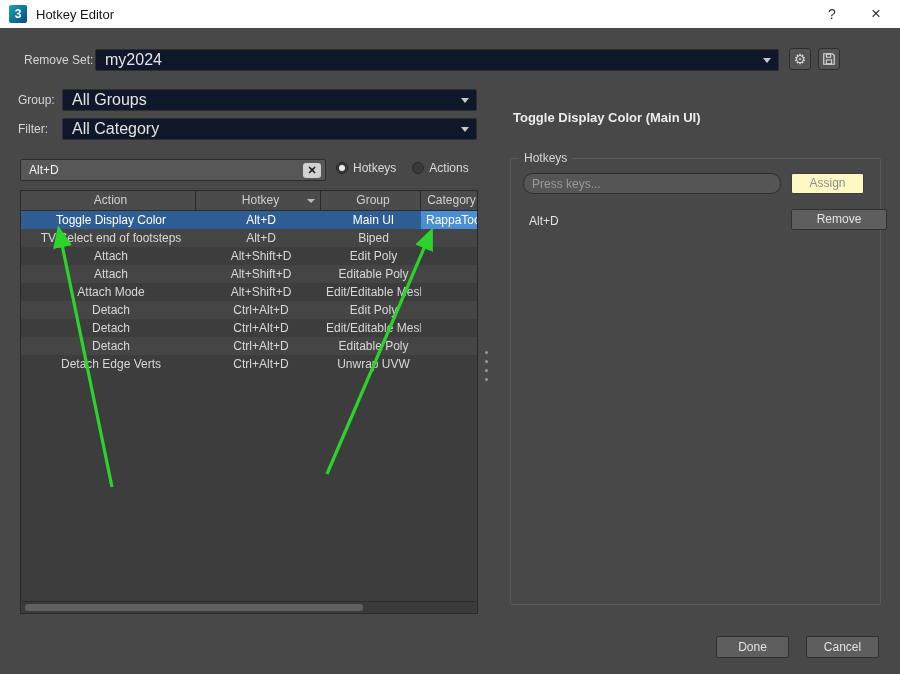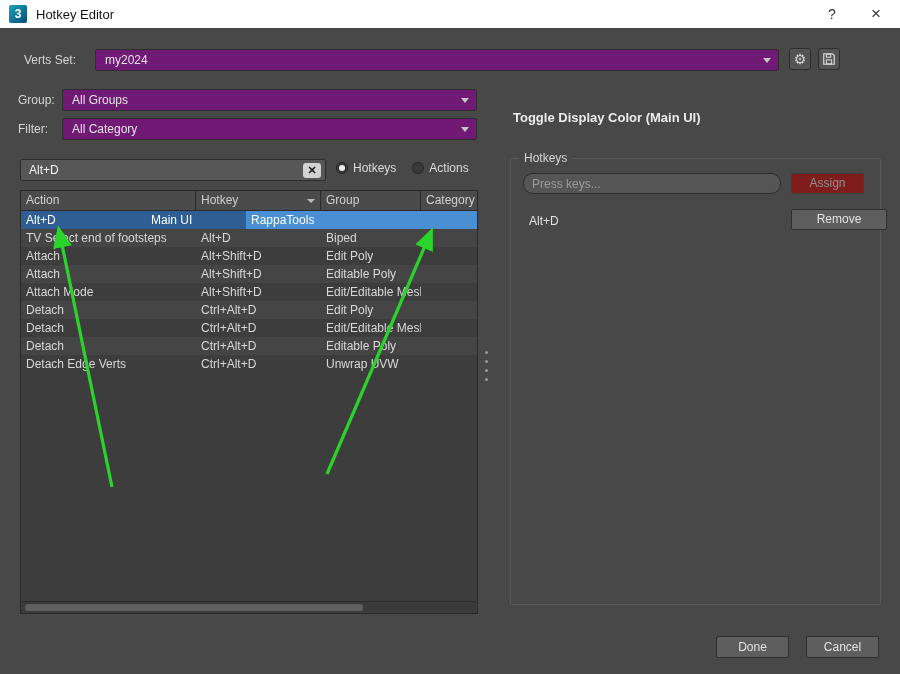--- a/index.html
+++ b/index.html
@@ -11,37 +11,37 @@
   .app-icon { width:18px; height:18px; margin-left:9px; border-radius:2px; background:linear-gradient(135deg,#17a3b8,#0b4a7c); color:#fff; font-size:12px; font-weight:bold; display:flex; align-items:center; justify-content:center; }
   .win-title { margin-left:9px; font-size:13px; color:#151515;text-align:center; }
   .tb-btn { position:absolute; top:0; height:28px; width:40px; display:flex; align-items:center; justify-content:center; font-size:14px; color:#333; cursor:pointer; }
   .tb-help { right:48px; }
   .tb-close { right:4px; font-size:17px; }
 
   
   .main { position:absolute; top:28px; left:0; width:900px; height:646px; background:#484848; }
   .lbl { position:absolute; color:#d6d6d6; font-size:12px; }
 
-  .combo { position:absolute; background:#701a75; border:1px solid #2d2d2d; border-radius:2px; height:22px; display:flex; align-items:center; padding:0 9px; color:#e4e4e4; font-size:12px; cursor:pointer; }
+  .combo { position:absolute; background:#0f172a; border:1px solid #2d2d2d; border-radius:2px; height:22px; display:flex; align-items:center; padding:0 9px; color:#e4e4e4; font-size:16px; cursor:pointer; }
   .combo .chev { position:absolute; right:7px; top:8px; width:0; height:0; border-left:4px solid transparent; border-right:4px solid transparent; border-top:5px solid #c9c9c9; }
   .iconbtn { position:absolute; width:22px; height:22px; background:#545454; border:1px solid #2d2d2d; border-radius:3px; display:flex; align-items:center; justify-content:center; color:#d9d9d9; font-size:14px; cursor:pointer; }
 
   
   .search-box { position:absolute; left:20px; top:131px; width:306px; height:22px; background:#575757; border:1px solid #2d2d2d; border-radius:2px; }
   .search-box input { position:absolute; inset:0; background:transparent; border:none; outline:none; color:#f2f2f2; font-size:12px; padding:0 26px 0 8px; font-family:"Liberation Sans", sans-serif; }
   .clear-btn { position:absolute; right:4px; top:3px; width:18px; height:15px; background:#d2d2d2; border-radius:3px; color:#1b1b1b; font-size:11px; line-height:15px; text-align:center; font-weight:bold; cursor:pointer; }
 
   .radio-group { position:absolute; left:336px; top:133px; display:flex; gap:16px; align-items:center; }
   .radio-item { display:flex; align-items:center; gap:5px; cursor:pointer; }
   .radio-circle { width:12px; height:12px; border-radius:50%; background:#3a3a3a; border:1px solid #262626; position:relative; }
   .radio-circle.on::after { content:""; position:absolute; inset:2px; border-radius:50%; background:#ececec; }
   .radio-label { color:#dcdcdc; font-size:12px; }
 
   
-  .table { position:absolute; left:20px; top:162px; width:458px; height:424px; background:#3d3d3d; border:1px solid #292929; }
+  .table { position:absolute; left:20px; top:162px; width:458px; height:424px; background:#3d3d3d; border:1px solid #292929;text-align:center; }
   .thead { display:flex; height:20px; background:#4b4b4b; border-bottom:1px solid #2a2a2a; }
   .hcell { font-size:12px; color:#cfcfcf; line-height:19px; padding-left:5px; border-right:1px solid #2a2a2a; position:relative; white-space:nowrap; overflow:hidden; cursor:pointer; }
   .hcell .chev { position:absolute; right:5px; top:8px; width:0; height:0; border-left:4px solid transparent; border-right:4px solid transparent; border-top:4px solid #bdbdbd; }
   .tbody { }
   .trow { display:flex; height:18px; background:#3d3d3d; cursor:pointer; }
   .trow:nth-child(even) { background:#454545; }
   .trow.selected { background:var(--sel,#2f5e94); }
   .tcell { font-size:12px; color:#d8d8d8; line-height:18px; padding-left:5px; white-space:nowrap; overflow:hidden; }
   .trow.selected .tcell { color:#ffffff; }
   .tcell.cat-hl { background:var(--cathl,#4a8fd4); }
@@ -57,21 +57,21 @@
   .splitter { position:absolute; left:483px; top:310px; width:7px; height:56px; display:flex; flex-direction:column; align-items:center; justify-content:center; gap:6px; cursor:col-resize; }
   .splitter .dot { width:3px; height:3px; border-radius:50%; background:#9a9a9a; }
 
   
   .detail-title { position:absolute; left:513px; top:82px; font-size:13px; font-weight:bold; color:#ececec; }
   .groupbox { position:absolute; left:510px; top:130px; width:371px; height:447px; border:1px solid #5a5a5a; border-radius:2px; }
   .gb-label { position:absolute; top:-8px; left:8px; background:#484848; padding:0 5px; font-size:12px; color:#d6d6d6; }
   .presskeys { position:absolute; left:12px; top:14px; width:258px; height:21px; background:#555555; border:1px solid #2d2d2d; border-radius:10px; color:#f0f0f0; font-size:12px; padding:0 8px; outline:none; font-family:"Liberation Sans", sans-serif; }
   .presskeys::placeholder { color:#9b9b9b; }
   .btn { background:#5e5e5e; border:1px solid #303030; border-radius:2px; color:#e2e2e2; font-size:12px; text-align:center; cursor:pointer; font-family:"Liberation Sans", sans-serif; }
-  .btn.disabled { background:#7f1d1d; color:#8f8f8f; border-color:#3d3d3d; cursor:default; }
+  .btn.disabled { background:#fef9c3; color:#8f8f8f; border-color:#3d3d3d; cursor:default; }
   .assign-btn { position:absolute; left:280px; top:14px; width:73px; height:21px; line-height:19px; }
   .hk-value { position:absolute; left:18px; top:55px; font-size:12px; color:#e2e2e2; }
   .remove-btn { position:absolute; left:280px; top:50px; width:96px; height:21px; line-height:19px; }
 
   
   .done-btn { position:absolute; left:716px; top:608px; width:73px; height:22px; line-height:20px; }
   .cancel-btn { position:absolute; left:806px; top:608px; width:73px; height:22px; line-height:20px; }
 
   
   .arrows { position:absolute; top:0; left:0; width:900px; height:674px; z-index:20; pointer-events:none; }
@@ -81,21 +81,21 @@
 
 <div class="titlebar">
   <span class="app-icon">3</span>
   <span class="win-title">Hotkey Editor</span>
   <span class="tb-btn tb-help">?</span>
   <span class="tb-btn tb-close">×</span>
 </div>
 
 <div class="main">
 
-  <span class="lbl" style="left:24px; top:25px;">Verts Set:</span>
+  <span class="lbl" style="left:24px; top:25px;">Remove Set:</span>
   <div class="combo" style="left:95px; top:21px; width:684px;">
     <span>my2024</span>
     <span class="chev"></span>
   </div>
   <div class="iconbtn" style="left:789px; top:20px;">
     <span>⚙</span>
   </div>
   <div class="iconbtn" style="left:818px; top:20px;">
     <span style="display:flex;">
       <svg width="14" height="14" viewBox="0 0 16 16">
@@ -137,20 +137,21 @@
       <div class="hcell col-action">Action</div>
       <div class="hcell col-hotkey">
         <span>Hotkey</span>
         <span class="chev"></span>
       </div>
       <div class="hcell col-group">Group</div>
       <div class="hcell col-category" style="border-right:none;">Category</div>
     </div>
     <div class="tbody">
         <div class="trow selected">
+          <div class="tcell col-action">Toggle Display Color</div>
           <div class="tcell col-hotkey">Alt+D</div>
           <div class="tcell col-group">Main UI</div>
           <div class="tcell col-category cat-hl">RappaTools</div>
         </div>
         <div class="trow">
           <div class="tcell col-action">TV Select end of footsteps</div>
           <div class="tcell col-hotkey">Alt+D</div>
           <div class="tcell col-group">Biped</div>
           <div class="tcell col-category"></div>
         </div>

